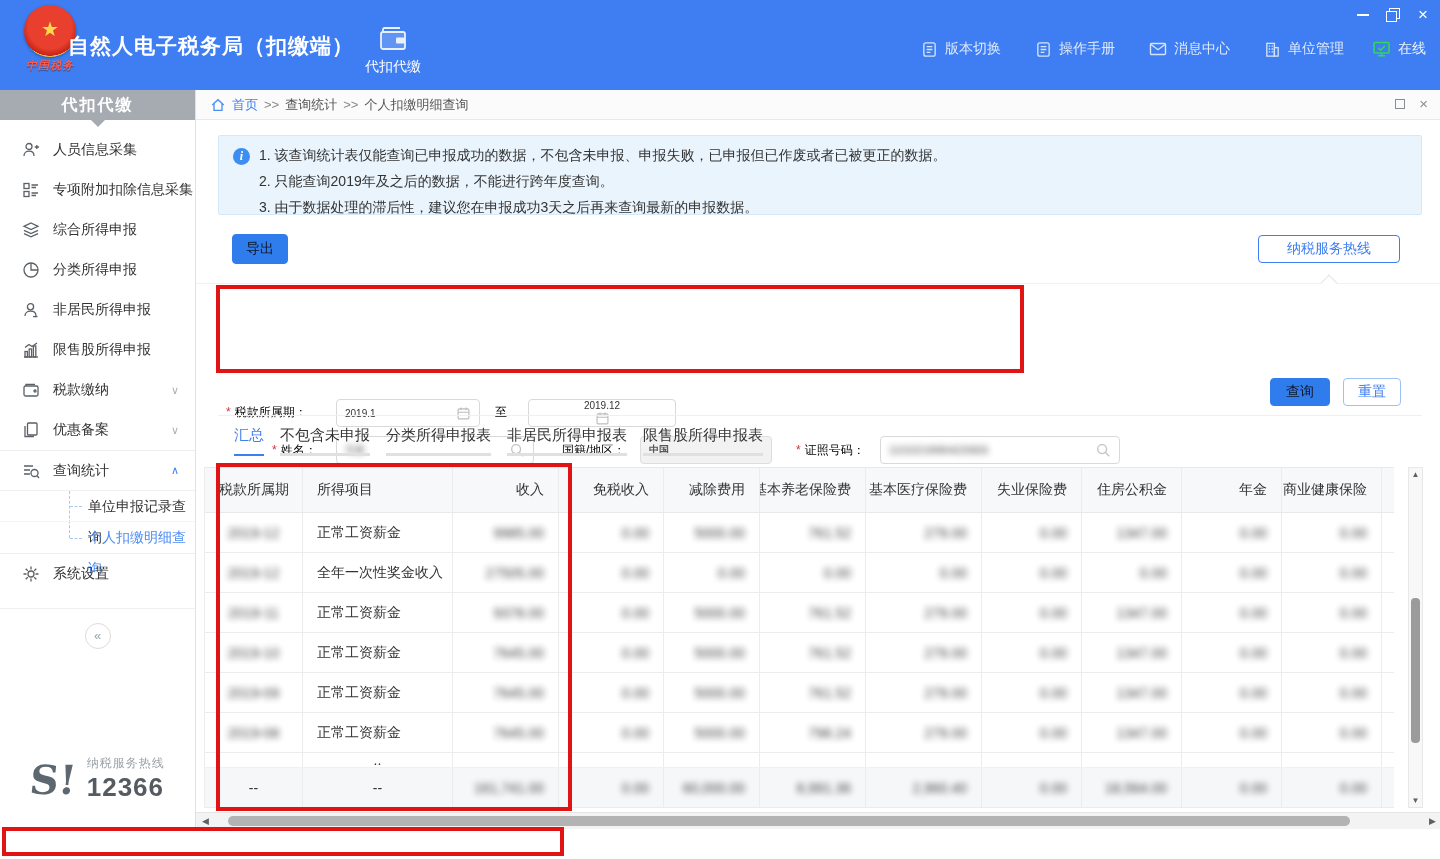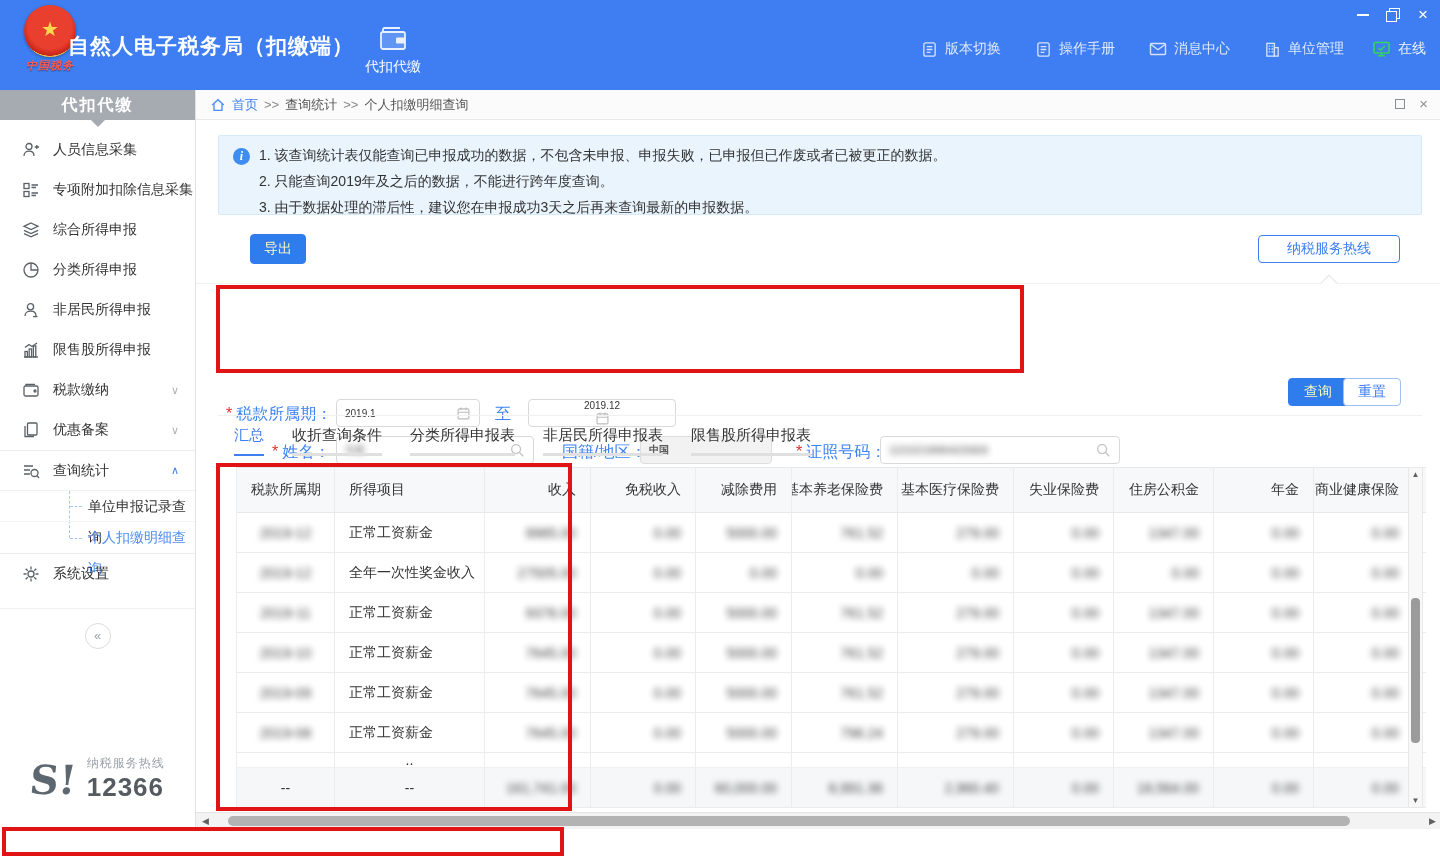--- a/index.html
+++ b/index.html
@@ -56,45 +56,45 @@
   .crumb-sep { color:#888; }
   .bc-controls { position:absolute; right:12px; top:8px; display:flex; gap:14px; align-items:center; }
   .bc-sq { width:10px; height:10px; border:1px solid #8a8f94; cursor:pointer; }
   .bc-x { color:#8a8f94; font-size:15px; line-height:12px; cursor:pointer; }
 
   .notice { position:absolute; left:22px; top:45px; width:1204px; height:80px; background:#e9f4fd; border:1px solid #d4e9f9; border-radius:2px; padding:9px 16px 0 40px; }
   .notice-line { font-size:14px; color:#333; line-height:21px; margin-bottom:5px; white-space:nowrap; overflow:hidden; }
   .info-icon { position:absolute; left:14px; top:12px; width:17px; height:17px; border-radius:50%; background:#3d8ef0; color:#fff; font-size:12px; font-weight:bold; font-style:italic; text-align:center; line-height:17px; font-family:"Liberation Serif",serif; }
 
   .btn { display:inline-flex; align-items:center; justify-content:center; border-radius:4px; font-size:14px; cursor:pointer; }
-  .btn-primary { background:#2f7ced; color:#fef9c3; border:1px solid #2f7ced;margin-left:18px; }
+  .btn-primary { background:#2f7ced; color:#0f172a; border:1px solid #2f7ced; }
   .btn-outline { background:#fff; color:#3e7ef2; border:1px solid #3e7ef2; }
   .export-btn { position:absolute; left:36px; top:144px; width:56px; height:30px; }
   .collapse-query-btn { position:absolute; left:1062px; top:145px; width:142px; height:28px; }
   .panel-caret { position:absolute; left:1127px; top:187px; width:12px; height:12px; background:#fff; border-left:1px solid #e4e4e4; border-top:1px solid #e4e4e4; transform:rotate(45deg); z-index:4; }
 
   .query-panel { position:absolute; left:0; top:193px; width:1244px; height:92px; border-top:1px solid #f1f1f1; }
-  .f-label { position:absolute; font-size:16px; color:#3b82f6; white-space:nowrap; }
+  .f-label { position:absolute; font-size:12px; color:#000000; white-space:nowrap; }
   .req:before { content:'*'; color:#e03030; margin-right:4px; }
   .input-box { position:absolute; height:28px; border:1px solid #d9d9d9; border-radius:4px; background:#fff; display:flex; align-items:center; padding:0 8px; font-size:10px; color:#333; cursor:text; }
   .input-box .grow { flex:1; overflow:hidden; white-space:nowrap; }
   .input-box.disabled { background:#f2f2f2; border-color:#ddd; color:#555; cursor:default; }
   .blur { filter:blur(3px); opacity:.9; }
   .blur-soft { filter:blur(2.5px); opacity:.85; }
 
   .query-btn { position:absolute; left:1074px; top:288px; width:60px; height:28px; }
   .reset-btn { position:absolute; left:1147px; top:288px; width:58px; height:28px; border-color:#9dc0f5; }
   .divider { position:absolute; left:22px; top:325px; width:1204px; border-top:1px solid #f0f0f0; }
 
-  .tabs { position:absolute; left:38px; top:336px; display:flex; gap:28px; }
+  .tabs { position:absolute; left:38px; top:336px; display:flex; gap:16px; }
   .tab { font-size:15px; color:#333; padding-bottom:8px; border-bottom:3px solid #e0e0e0; cursor:pointer; white-space:nowrap; }
   .tab.active { color:#3e7ef2; border-bottom:2px solid #3e7ef2; padding-bottom:9px; }
 
   
-  .table-wrap { position:absolute; left:40px; top:377px; width:1190px; height:341px; overflow:hidden; border-left:1px solid #ececec; }
+  .table-wrap { position:absolute; left:8px; top:377px; width:1190px; height:341px; overflow:hidden; border-left:1px solid #ececec; }
   .trow { display:grid; background:#fff; border-bottom:1px solid #ececec; }
   .thead { height:46px; background:#f7f8fa; border-top:1px solid #e6e8eb; border-bottom:1px solid #e6e8eb; }
   .trow-data { height:40px; }
   .trow-partial { height:15px; overflow:hidden; border-bottom:1px solid #f0f0f0; }
   .trow-total { height:40px; background:#f6f7f9; }
   .cell { display:flex; align-items:center; height:100%; font-size:14px; color:#333; border-right:1px solid #ececec; overflow:hidden; white-space:nowrap; }
   .cell.left { padding-left:14px; }
   .cell.right { justify-content:flex-end; padding-right:14px; }
   .cell.center { justify-content:center; }
   .thead .cell { color:#333; }
@@ -406,21 +406,21 @@
         </span>
       </div>
     </div>
 
     <button class="btn btn-primary query-btn">查询</button>
     <button class="btn btn-outline reset-btn">重置</button>
     <div class="divider"></div>
 
     <div class="tabs" id="tabs-row">
         <div class="tab active">汇总</div>
-        <div class="tab">收折查询条件</div>
+        <div class="tab">不包含未申报</div>
         <div class="tab">分类所得申报表</div>
         <div class="tab">非居民所得申报表</div>
         <div class="tab">限售股所得申报表</div>
       </div>
 
     <div class="table-wrap">
       <div class="trow thead" id="table-head" style="grid-template-columns: 98px 150px 106px 105px 96px 106px 116px 100px 100px 100px 100px 13px;">
           <div class="cell left">
             <span>税款所属期</span>
           </div>

